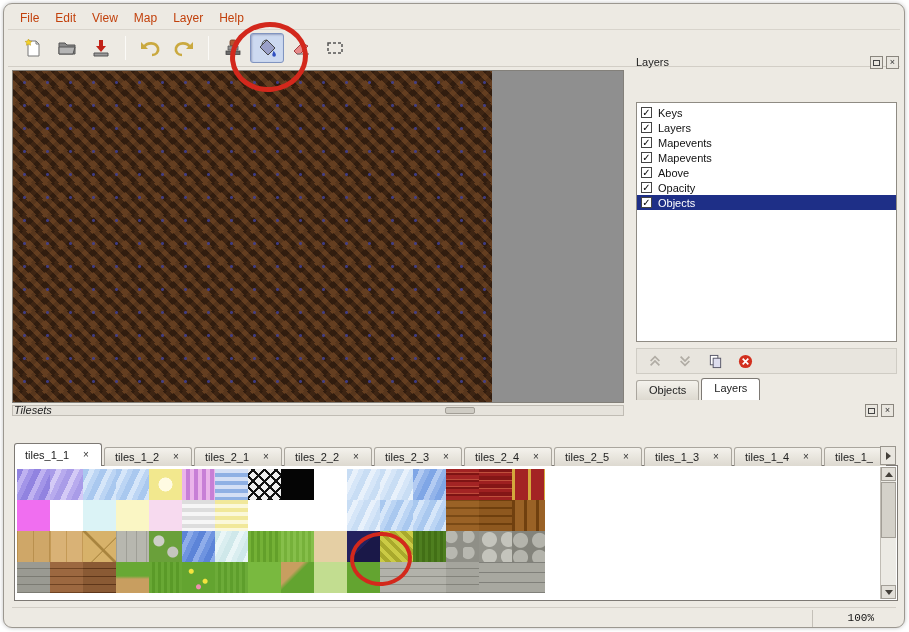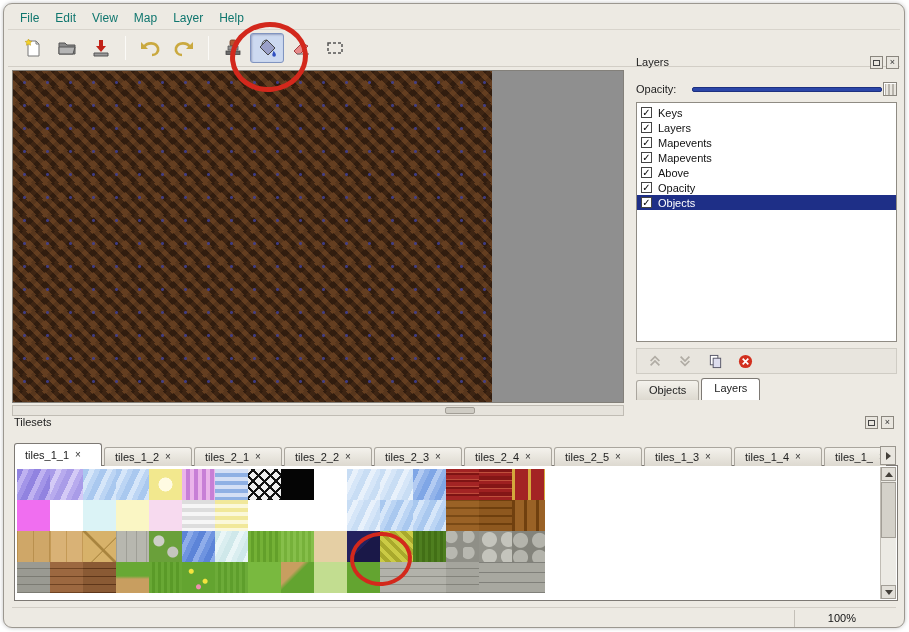--- a/index.html
+++ b/index.html
@@ -6,21 +6,21 @@
   body {
     width: 909px; height: 632px; position: relative; overflow: hidden;
     background: #ffffff; font-family: "Liberation Sans", sans-serif;
   }
   .window {
     position: absolute; left: 3px; top: 3px; width: 902px; height: 625px;
     background: #edeae3; border: 1px solid #9c9890; border-radius: 9px;
     box-shadow: 0 0 4px rgba(0,0,0,.25);
   }
   
-  .menu-bar { position: absolute; left: 8px; top: 4px; right: 8px; height: 20px; font-size: 12px; color: #0f766e; }
+  .menu-bar { position: absolute; left: 8px; top: 4px; right: 8px; height: 20px; font-size: 12px; color: #c2410c; }
   .menu-item { display: inline-block; padding: 3px 8px; cursor: default; }
   
   .toolbar {
     position: absolute; left: 4px; top: 25px; right: 4px; height: 38px;
     border-top: 1px solid #d8d4cc; border-bottom: 1px solid #d2cec6;
     display: flex; align-items: center; padding-left: 8px;
   }
   .tool-btn {
     width: 34px; height: 30px; display: flex; align-items: center; justify-content: center;
     border: 1px solid transparent; border-radius: 3px; background: transparent;
@@ -92,24 +92,24 @@
   }
   .action-btn { width: 20px; height: 20px; display: flex; align-items: center; justify-content: center; }
   .panel-tabs { position: absolute; left: 2px; top: 322px; height: 22px; display: flex; }
   .p-tab {
     font-size: 11px; color: #222; padding: 3px 12px 2px;
     border: 1px solid #aaa69e; border-bottom: none; border-radius: 3px 3px 0 0;
     background: linear-gradient(#f4f2ec, #ddd9d0); margin-right: 2px; height: 20px; margin-top: 2px;
   }
   .p-tab.active { background: #ffffff; border-color: #7d7974; height: 22px; margin-top: 0; }
   
-  .tilesets-header { position: absolute; left: 10px; top: 412px; right: 10px; height: 16px; font-size: 11px; color: #222; }
+  .tilesets-header { position: absolute; left: 10px; top: 400px; right: 10px; height: 16px; font-size: 11px; color: #222; font-style: italic; }
   .ts-tabrow { position: absolute; left: 10px; top: 439px; width: 872px; height: 23px; overflow: hidden; white-space: nowrap; z-index: 5; }
   .ts-tab {
-    display: inline-flex; align-items: center; gap: 6px; width: 88px; margin-right: 2px;
+    display: inline-flex; align-items: center; gap: 14px; width: 88px; margin-right: 2px;
     font-size: 11px; color: #222; padding: 0 6px 0 10px;
     border: 1px solid #aaa69e; border-bottom: none; border-radius: 3px 3px 0 0;
     background: linear-gradient(#f4f2ec, #ddd9d0); height: 19px; margin-top: 4px; vertical-align: bottom;
   }
   .ts-tab.active { background: #ffffff; border-color: #7d7974; height: 23px; margin-top: 0; position: relative; z-index: 6; }
   .ts-tab-label { overflow: hidden; }
   .tab-close { font-size: 10px; color: #333; line-height: 10px; }
   .ts-scroll-right {
     position: absolute; right: 8px; top: 442px; width: 16px; height: 19px; z-index: 7;
     background: #e9e6df; border: 1px solid #9a968e; display: flex; align-items: center; justify-content: center;
@@ -124,23 +124,23 @@
   }
   .tile { width: 33px; height: 31px; }
   .v-scrollbar { position: absolute; right: 1px; top: 1px; bottom: 1px; width: 16px; background: #eceae4; border-left: 1px solid #c0bcb4; }
   .v-arrow { position: absolute; left: 0; width: 15px; height: 14px; background: #e2dfd8; border: 1px solid #a29e96; display: flex; align-items: center; justify-content: center; }
   .v-arrow.up { top: 0; }
   .v-arrow.down { bottom: 0; }
   .v-thumb { position: absolute; left: 0; top: 15px; width: 15px; height: 56px; background: #d4d1c9; border: 1px solid #a29e96; }
   
   .status-bar { position: absolute; left: 8px; right: 8px; top: 603px; height: 20px; border-top: 1px solid #d2cec6; }
   .status-zoom {
-    position: absolute; right: 32px; top: 2px; width: 70px; height: 17px;
+    position: absolute; right: 14px; top: 2px; width: 70px; height: 17px;
     border-left: 1px solid #c4c0b8; font-size: 11px; color: #111;
-    text-align: right; line-height: 17px; padding-right: 8px;
+    text-align: right; line-height: 17px; padding-right: 8px; font-family: Liberation Mono, monospace;
   }
   
   .tri-right { width: 0; height: 0; border-left: 5px solid #44403a; border-top: 4px solid transparent; border-bottom: 4px solid transparent; }
   .tri-up { width: 0; height: 0; border-bottom: 5px solid #44403a; border-left: 4px solid transparent; border-right: 4px solid transparent; }
   .tri-down { width: 0; height: 0; border-top: 5px solid #44403a; border-left: 4px solid transparent; border-right: 4px solid transparent; }
   
   .annotation { position: absolute; border-radius: 50%; pointer-events: none; z-index: 50; }
   .circle-toolbar { left: 226px; top: 18px; width: 78px; height: 70px; border: 5px solid #d3281c; transform: rotate(-6deg); }
   .circle-palette { left: 346px; top: 528px; width: 62px; height: 54px; border: 4px solid #d3281c; transform: rotate(-4deg); }
 </style>
@@ -221,27 +221,20 @@
   </div>
 
   <div class="layers-panel">
     <div class="panel-header">
       <span>Layers</span>
       <span class="panel-header-icons">
         <span class="mini-btn">
             <span class="float-glyph"></span>
           </span>
         <span class="mini-btn">×</span>
-      </span>
-    </div>
-    <div class="opacity-row">
-      <span class="opacity-label">Opacity:</span>
-      <span class="opacity-slider">
-        <span class="opacity-track"></span>
-        <span class="opacity-handle"></span>
       </span>
     </div>
     <div class="layer-list">
         <div class="layer-row">
           <span class="checkbox">✓</span>
           <span class="layer-label">Keys</span>
         </div>
         <div class="layer-row">
           <span class="checkbox">✓</span>
           <span class="layer-label">Layers</span>

